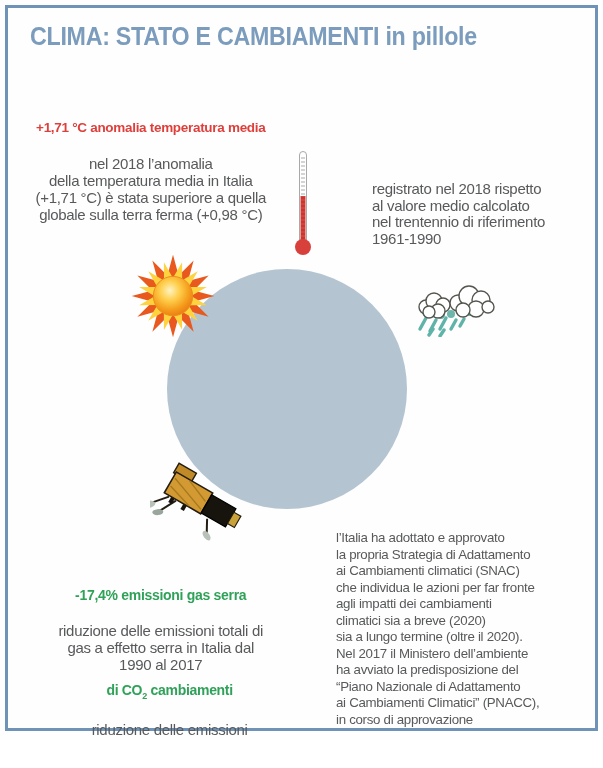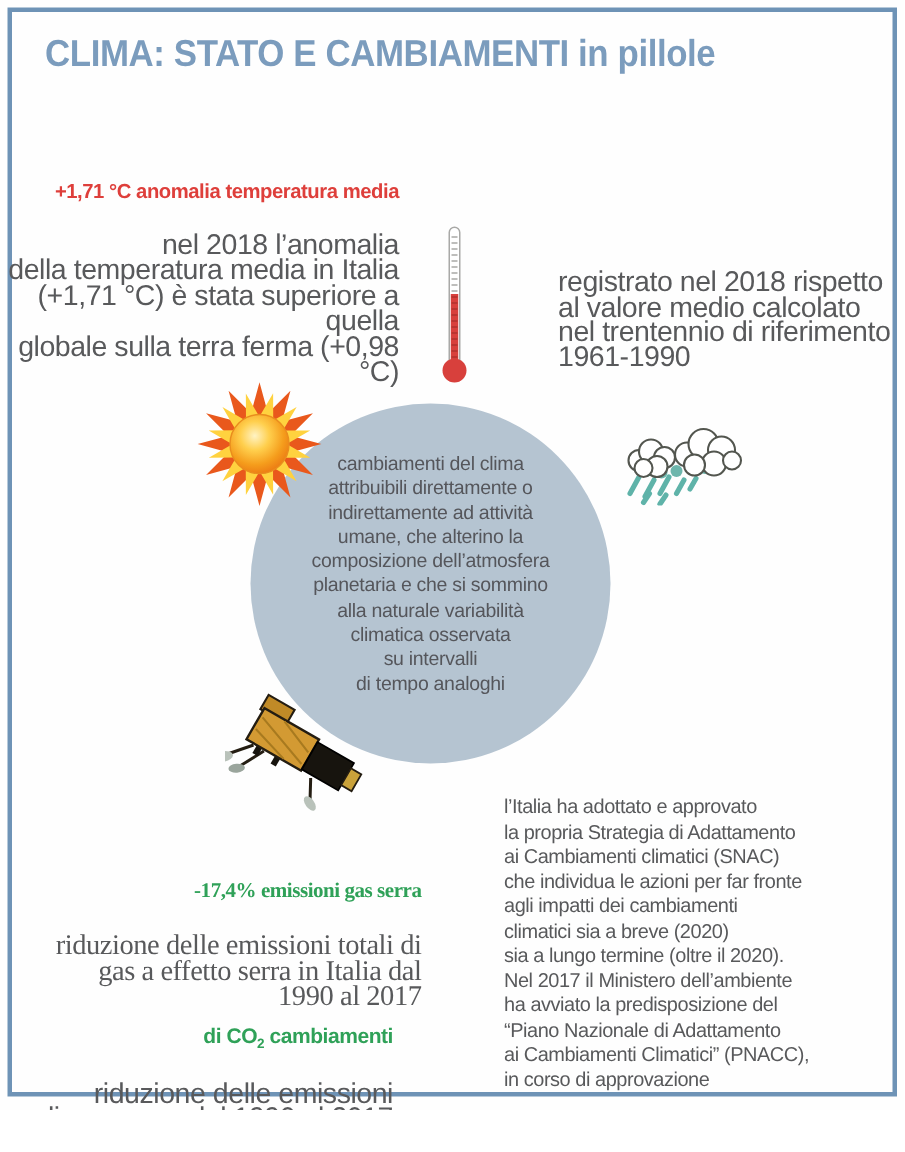--- a/index.html
+++ b/index.html
@@ -11,28 +11,28 @@
     position:absolute;left:5px;top:5px;right:5px;bottom:9px;
     border:3px solid #6e93b6;pointer-events:none;
   }
   .title{
     position:absolute;left:30px;top:22px;
     font-size:25px;font-weight:bold;color:#7b9cbd;letter-spacing:-0.3px;
     transform:scaleX(0.93);transform-origin:left center;white-space:nowrap;
   }
   .block{position:absolute;white-space:pre-line;}
   .head{font-weight:bold;font-size:13.5px;line-height:16.5px;letter-spacing:-0.3px;}
-  .body{font-size:19px;line-height:17px;letter-spacing:-0.3px;color:#58595b;}
+  .body{font-size:15px;line-height:17px;letter-spacing:-0.3px;color:#58595b;}
   .red{color:#de3f3b;}
   .green{color:#2fa158;}
-  .right{text-align:right;}
+  .right{text-align:center;}
   .temp-block{right:337px;top:102px;}
   .precip-block{left:372px;top:163px;}
   .precip-block .head,.precip-block .body{line-height:16.5px;}
-  .emissions-block{right:322px;top:569px;font-family:Liberation Serif, serif;}
+  .emissions-block{right:340px;top:569px;}
   .emissions-block .head{font-size:14px;}
   .co2-block{right:341px;top:647px;}
   .co2-block .head{font-size:14px;line-height:16.5px;}
   .co2-block .body{line-height:16.5px;}
   .co2-block sub{font-size:9px;}
   .strategy-block{left:336px;top:512px;}
   .strategy-block .head{line-height:16px;}
   .strategy-block .body{line-height:16.5px;font-size:13.3px;}
   .circle{
     position:absolute;left:167px;top:269px;width:240px;height:240px;
@@ -75,30 +75,20 @@
   </svg>
 
   <div class="block precip-block">
     <div class="body">registrato nel 2018 rispetto
 al valore medio calcolato
 nel trentennio di riferimento
 1961-1990</div>
   </div>
 
   <div class="circle">
-    <div class="c-body">cambiamenti del clima
-attribuibili direttamente o
-indirettamente ad attività
-umane, che alterino la
-composizione dell’atmosfera
-planetaria e che si sommino
-alla naturale variabilità
-climatica osservata
-su intervalli
-di tempo analoghi</div>
   </div>
 
   <svg class="icon sun" width="94" height="90" viewBox="0 0 100 96">
     <defs>
       <radialGradient id="sunGrad" cx="42%" cy="36%" r="70%">
         <stop offset="0%" stop-color="#fff3c4"></stop>
         <stop offset="35%" stop-color="#ffcf4d"></stop>
         <stop offset="70%" stop-color="#f59d1c"></stop>
         <stop offset="100%" stop-color="#ea7412"></stop>
       </radialGradient>

